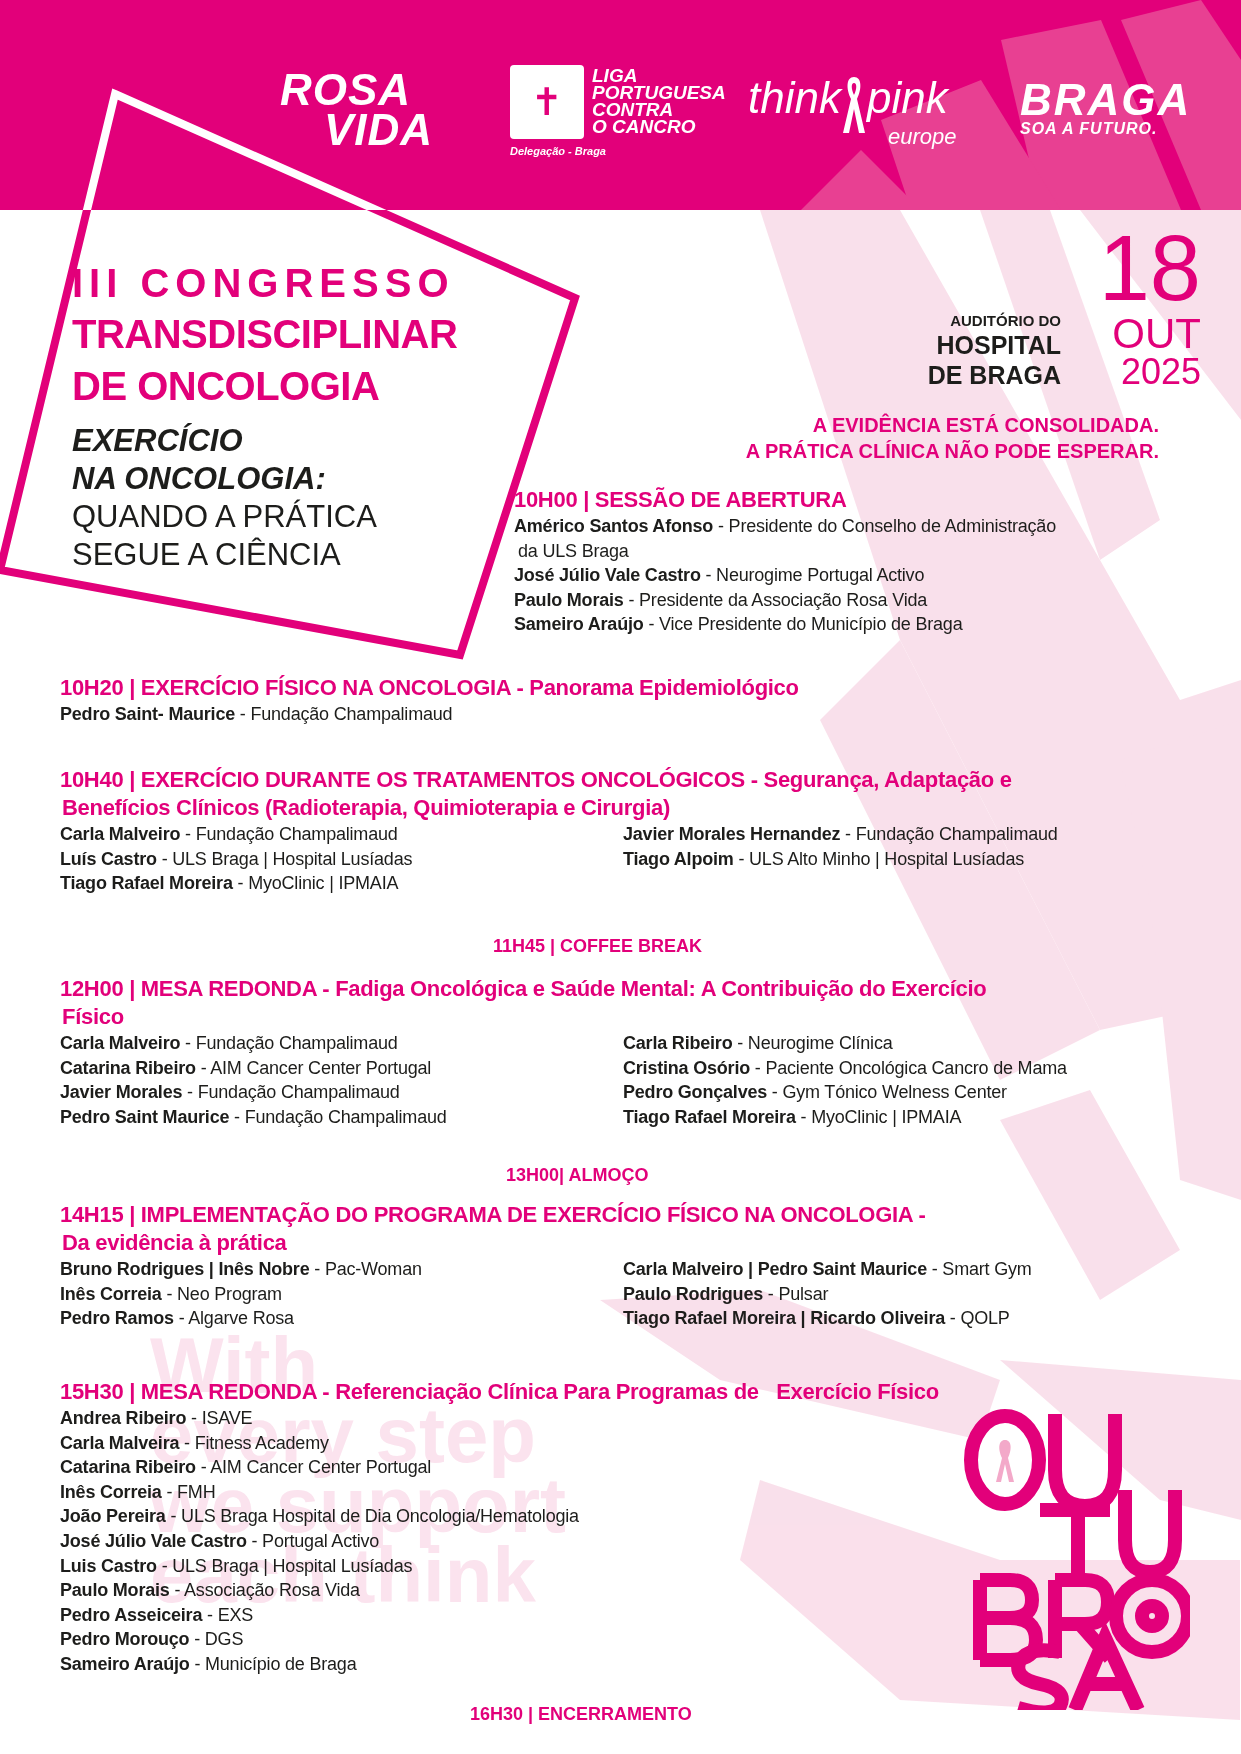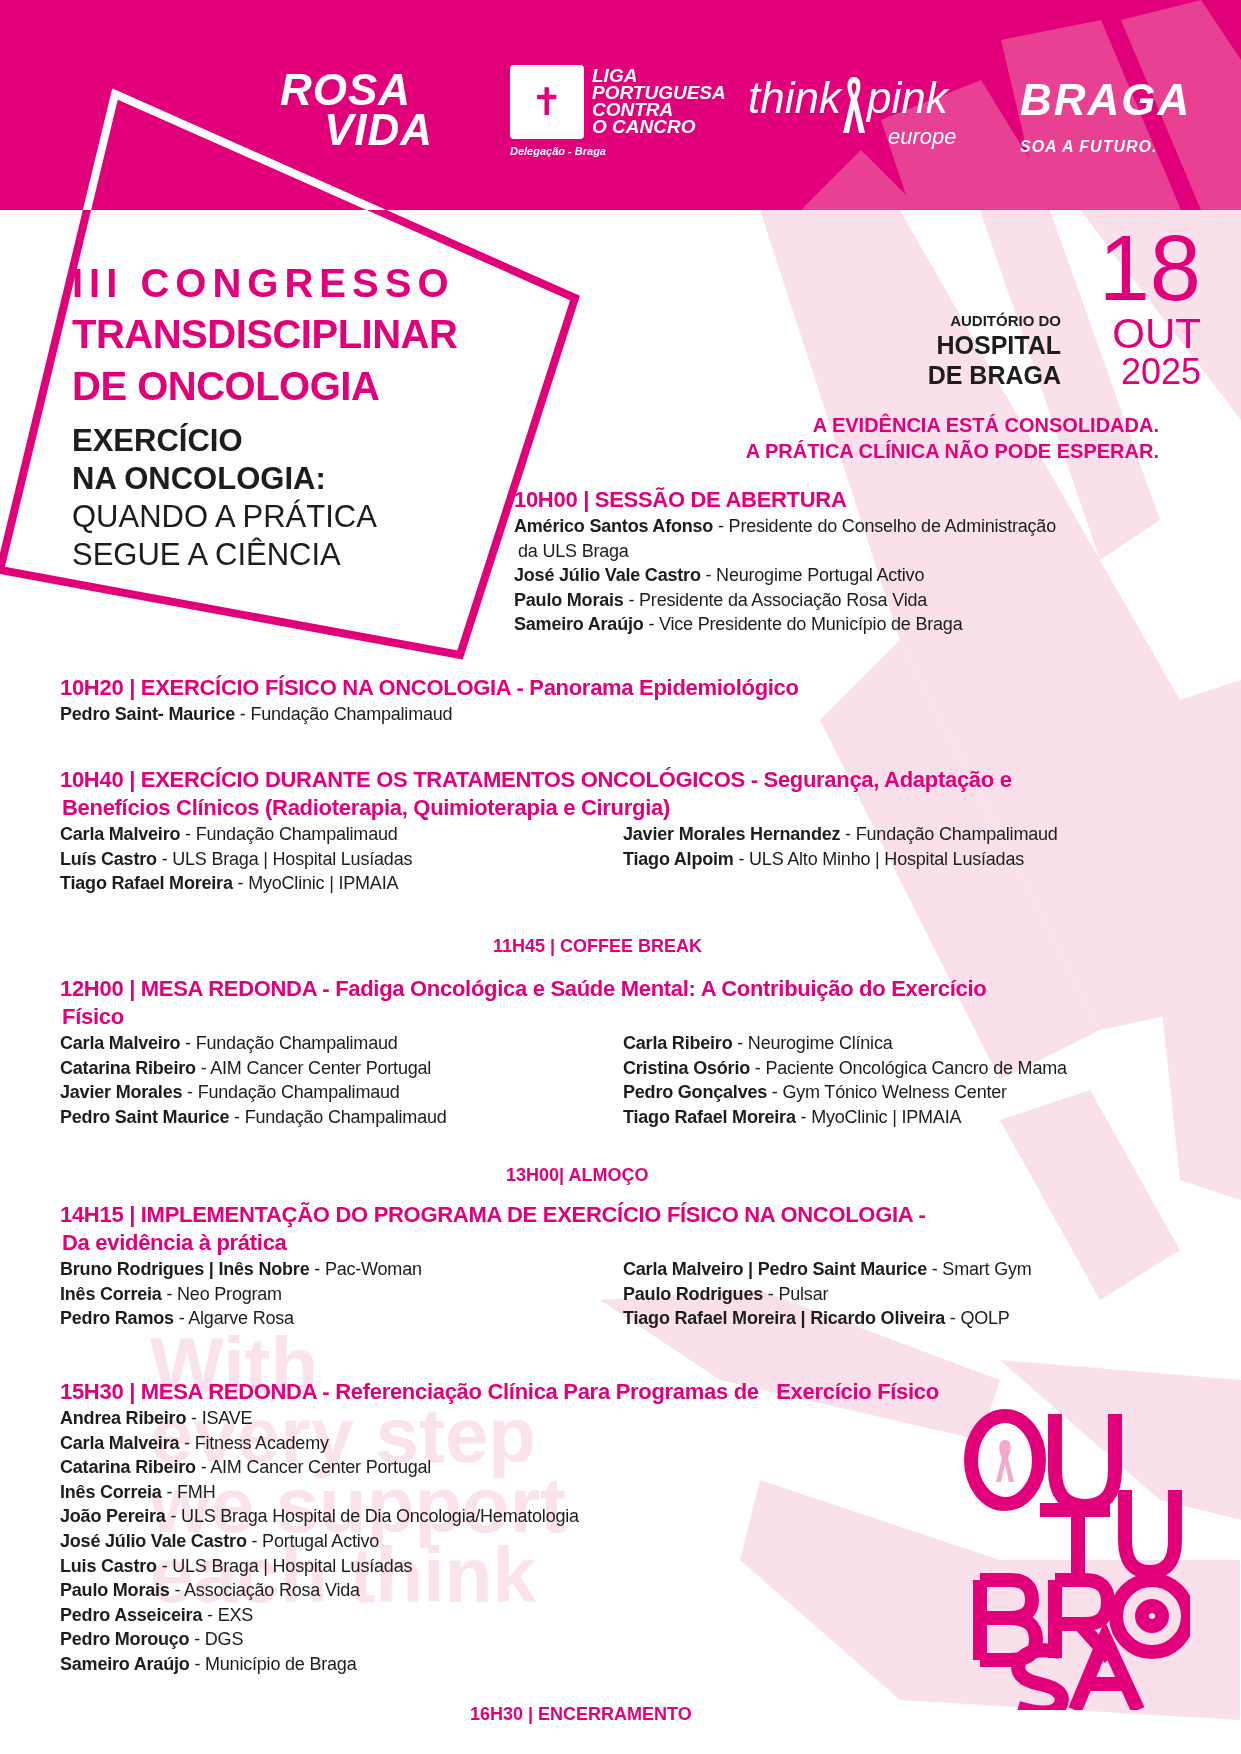--- a/index.html
+++ b/index.html
@@ -16,29 +16,29 @@
     .logo-rosavida .l2 { display: block; padding-left: 44px; }
     .logo-liga { left: 510px; top: 65px; }
     .logo-liga .box { position: absolute; left: 0; top: 0; width: 74px; height: 74px; background: #fff; border-radius: 4px; }
     .logo-liga .box span { position: absolute; left: 0; top: 0; width: 74px; height: 74px; display: flex; align-items: center; justify-content: center; color: #e2007a; font-size: 38px; }
     .logo-liga .txt { position: absolute; left: 82px; top: 2px; font-size: 19px; line-height: 17px; font-weight: bold; width: 140px; }
     .logo-liga .sub { position: absolute; left: 0; top: 80px; font-size: 11px; font-weight: bold; white-space: nowrap; }
     .logo-thinkpink { left: 748px; top: 75px; font-size: 44px; line-height: 44px; white-space: nowrap; }
     .logo-thinkpink .ribbon { display: inline-block; width: 26px; }
     .logo-thinkpink .europe { position: absolute; left: 140px; top: 40px; font-size: 22px; }
     .logo-braga { left: 1020px; top: 80px; font-size: 44px; font-weight: 900; line-height: 40px; letter-spacing: 2px; }
-    .logo-braga .sub { display: block; font-size: 16px; line-height: 18px; letter-spacing: 1px; margin-top: 18px; }
+    .logo-braga .sub { display: block; font-size: 16px; line-height: 18px; letter-spacing: 1px; margin-top: 0; }
 
     .title-poly { position: absolute; left: 0; top: 0; width: 620px; height: 660px; z-index: 2; pointer-events: none; }
 
     .title-block { position: absolute; left: 72px; top: 258px; z-index: 3; }
     .title-line1 { color: #e2007a; font-weight: bold; font-size: 40px; letter-spacing: 6px; line-height: 50px; }
     .title-line2, .title-line3 { color: #e2007a; font-weight: bold; font-size: 40px; line-height: 52px; letter-spacing: -0.5px; }
     .subtitle { margin-top: 10px; font-size: 31px; line-height: 38px; color: #1d1d1b; }
-    .subtitle .b { font-weight: bold; }
+    .subtitle .b { font-weight: bold; font-style: italic; }
 
     .date-block { position: absolute; right: 40px; top: 228px; z-index: 3; text-align: right; }
     .date-day { position: absolute; right: 0; top: 0; color: #e2007a; font-size: 92px; line-height: 80px; }
     .date-month { position: absolute; right: 0; top: 86px; color: #e2007a; font-size: 42px; line-height: 40px; }
     .date-year { position: absolute; right: 0; top: 126px; color: #e2007a; font-size: 36px; line-height: 36px; }
     .venue { position: absolute; right: 140px; top: 0; width: 220px; text-align: right; }
     .venue .v1 { position: absolute; right: 0; top: 84px; font-size: 15px; font-weight: bold; white-space: nowrap; }
     .venue .v2 { position: absolute; right: 0; top: 103px; font-size: 25px; font-weight: bold; white-space: nowrap; }
     .venue .v3 { position: absolute; right: 0; top: 133px; font-size: 25px; font-weight: bold; white-space: nowrap; }
 

